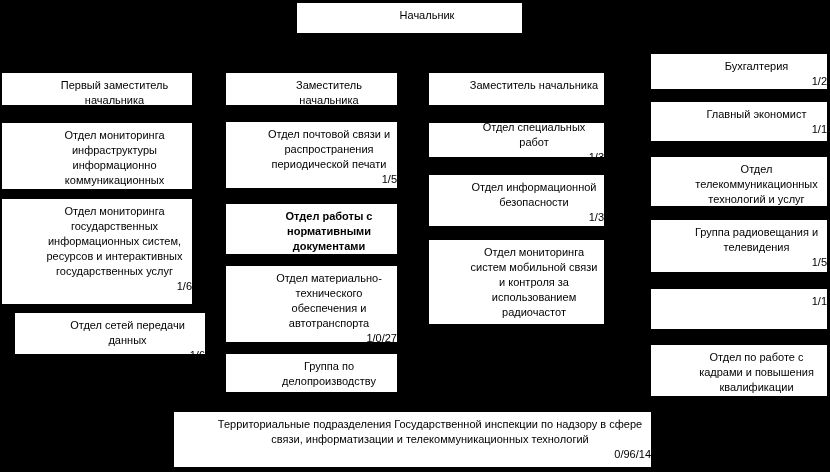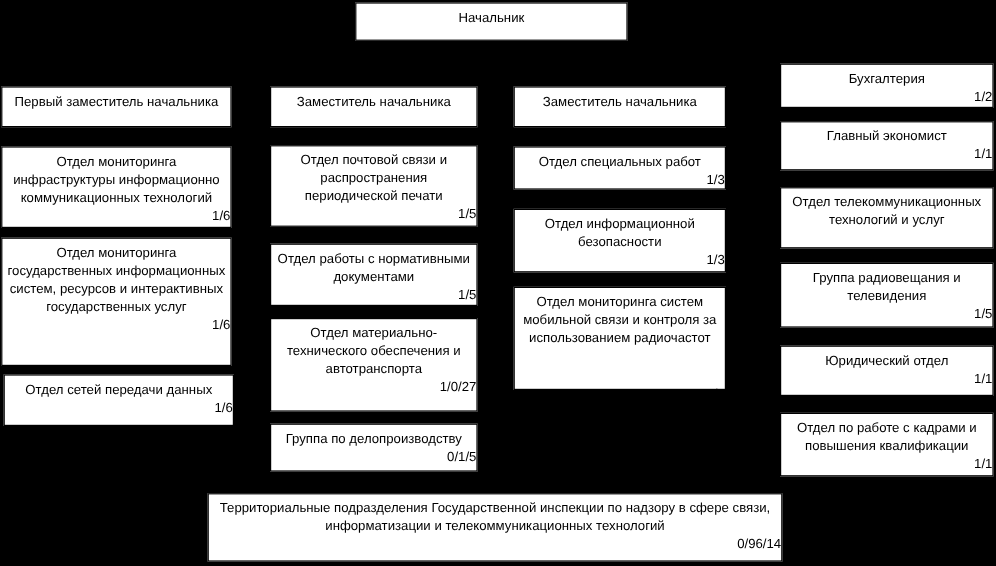--- a/index.html
+++ b/index.html
@@ -26,20 +26,21 @@
     display: flex;
     flex-direction: column;
     justify-content: flex-start;
     padding-top: 5px;
     overflow: hidden;
   }
   .box .title {
     display: block;
     text-align: center;
     padding: 0 4px;
+    margin-left: 35px;
   }
   .box .num {
     display: block;
     text-align: right;
     padding-right: 0;
   }
 </style>
 </head>
 <body>
 
@@ -53,49 +54,49 @@
     <span class="title">Первый заместитель начальника</span>
   </div>
   <div class="box" style="left:1px; top:122px; width:192px; height:68px;">
     <span class="title">Отдел мониторинга инфраструктуры информационно коммуникационных технологий</span>
     <span class="num">1/6</span>
   </div>
   <div class="box" style="left:1px; top:198px; width:192px; height:107px;">
     <span class="title">Отдел мониторинга государственных информационных систем, ресурсов и интерактивных государственных услуг</span>
     <span class="num">1/6</span>
   </div>
-  <div class="box" style="left:3px; top:312px; width:192px; height:43px;">
+  <div class="box" style="left:14px; top:312px; width:192px; height:43px;">
     <span class="title">Отдел сетей передачи данных</span>
     <span class="num">1/6</span>
   </div>
 
   <div class="box" style="left:225px; top:72px; width:173px; height:34px;">
     <span class="title">Заместитель начальника</span>
   </div>
   <div class="box" style="left:225px; top:121px; width:173px; height:68px;">
     <span class="title">Отдел почтовой связи и распространения периодической печати</span>
     <span class="num">1/5</span>
   </div>
-  <div class="box" style="left:225px; top:203px; width:173px; height:52px;">
+  <div class="box" style="left:225px; top:203px; width:173px; height:52px;font-weight:bold;">
     <span class="title">Отдел работы с нормативными документами</span>
     <span class="num">1/5</span>
   </div>
   <div class="box" style="left:225px; top:265px; width:173px; height:78px;">
     <span class="title">Отдел материально-технического обеспечения и автотранспорта</span>
     <span class="num">1/0/27</span>
   </div>
   <div class="box" style="left:225px; top:353px; width:173px; height:40px;">
     <span class="title">Группа по делопроизводству</span>
     <span class="num">0/1/5</span>
   </div>
 
   <div class="box" style="left:428px; top:72px; width:177px; height:34px;">
     <span class="title">Заместитель начальника</span>
   </div>
-  <div class="box" style="left:428px; top:122px; width:177px; height:36px;">
+  <div class="box" style="left:428px; top:122px; width:177px; height:36px;justify-content:center;">
     <span class="title">Отдел специальных работ</span>
     <span class="num">1/3</span>
   </div>
   <div class="box" style="left:428px; top:174px; width:177px; height:53px;">
     <span class="title">Отдел информационной безопасности</span>
     <span class="num">1/3</span>
   </div>
   <div class="box" style="left:428px; top:239px; width:177px; height:86px;gap:32px;">
     <span class="title">Отдел мониторинга систем мобильной связи и контроля за использованием радиочастот</span>
     <span class="num">1/5</span>
@@ -111,21 +112,20 @@
   </div>
   <div class="box" style="left:650px; top:156px; width:178px; height:51px;gap:20px;">
     <span class="title">Отдел телекоммуникационных технологий и услуг</span>
     <span class="num">1/8</span>
   </div>
   <div class="box" style="left:650px; top:219px; width:178px; height:54px;">
     <span class="title">Группа радиовещания и телевидения</span>
     <span class="num">1/5</span>
   </div>
   <div class="box" style="left:650px; top:288px; width:178px; height:42px;">
-    <span class="title">Юридический отдел</span>
     <span class="num">1/1</span>
   </div>
   <div class="box" style="left:650px; top:344px; width:178px; height:53px;align-items:flex-end;">
     <span class="title">Отдел по работе с кадрами и повышения квалификации</span>
     <span class="num">1/1</span>
   </div>
 
   <div class="box" style="left:173px; top:411px; width:479px; height:57px;">
     <span class="title">Территориальные подразделения Государственной инспекции по надзору в сфере связи, информатизации и телекоммуникационных технологий</span>
     <span class="num">0/96/14</span>

